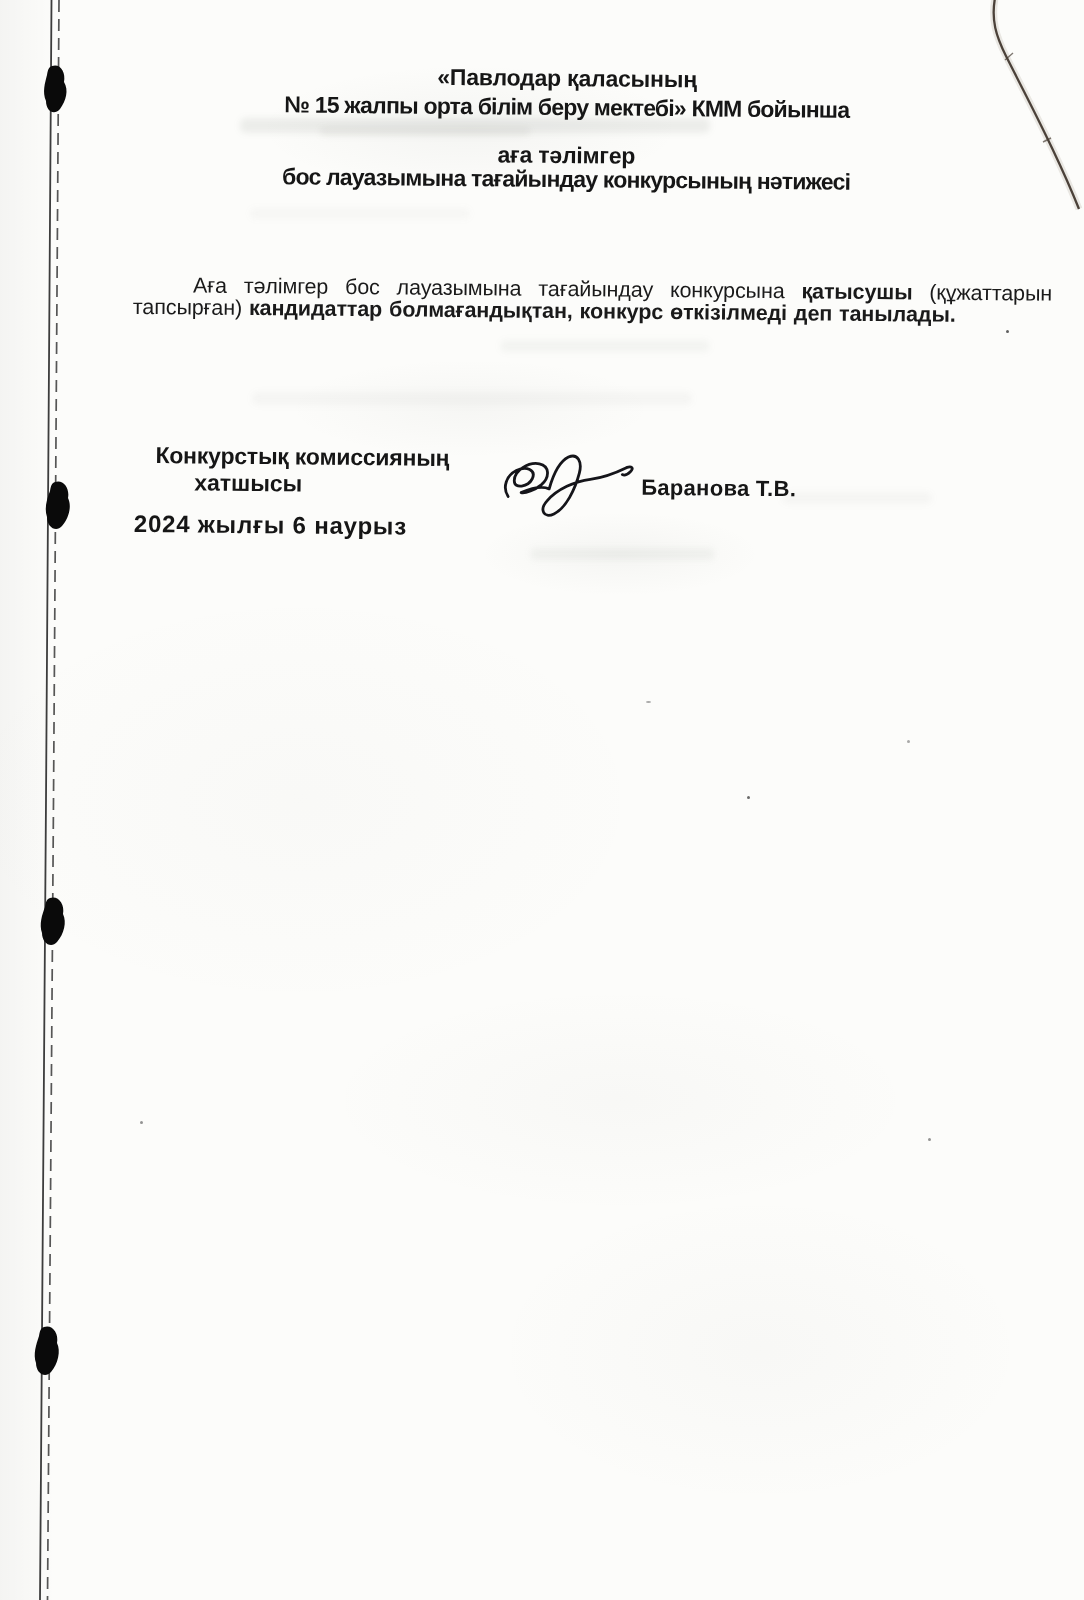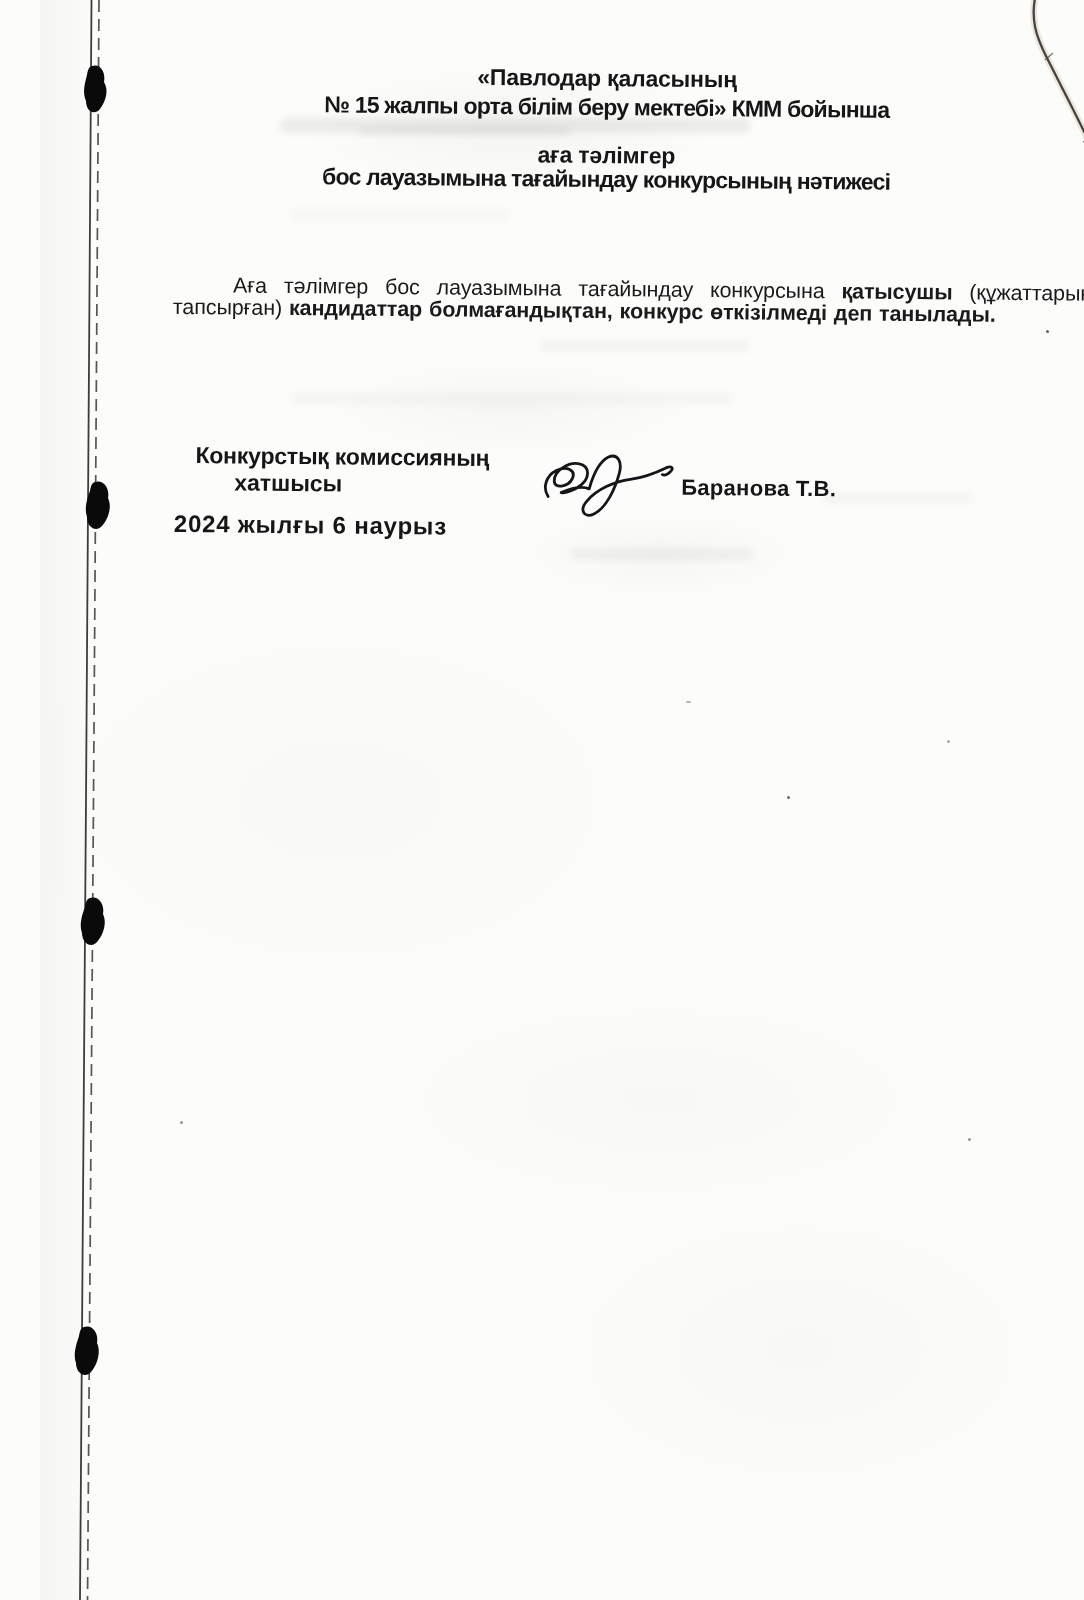--- a/index.html
+++ b/index.html
@@ -12,21 +12,20 @@
     position:absolute;inset:0;
     background:
       radial-gradient(ellipse 300px 90px at 470px 128px, rgba(110,115,108,.055), transparent 70%),
       radial-gradient(ellipse 260px 70px at 470px 408px, rgba(110,115,108,.045), transparent 70%),
       radial-gradient(ellipse 200px 60px at 620px 554px, rgba(110,115,108,.05), transparent 70%),
       radial-gradient(ellipse 420px 160px at 620px 1100px, rgba(120,120,115,.03), transparent 70%),
       radial-gradient(ellipse 500px 300px at 300px 800px, rgba(120,120,115,.025), transparent 70%),
       radial-gradient(ellipse 380px 220px at 760px 1350px, rgba(120,120,115,.03), transparent 70%),
       linear-gradient(90deg, rgba(0,0,0,.03), rgba(0,0,0,0) 55px),
       #fcfcfa;
-    margin-left: 40px;
   }
   .sheet{
     position:absolute;inset:0;
     transform:rotate(0.55deg);
     transform-origin:560px 300px;
     color:#161616;
   }
   .tline{position:absolute;white-space:nowrap;line-height:1.18;}
   .center{left:102px;width:926px;text-align:center;}
   .b{font-weight:bold;}

